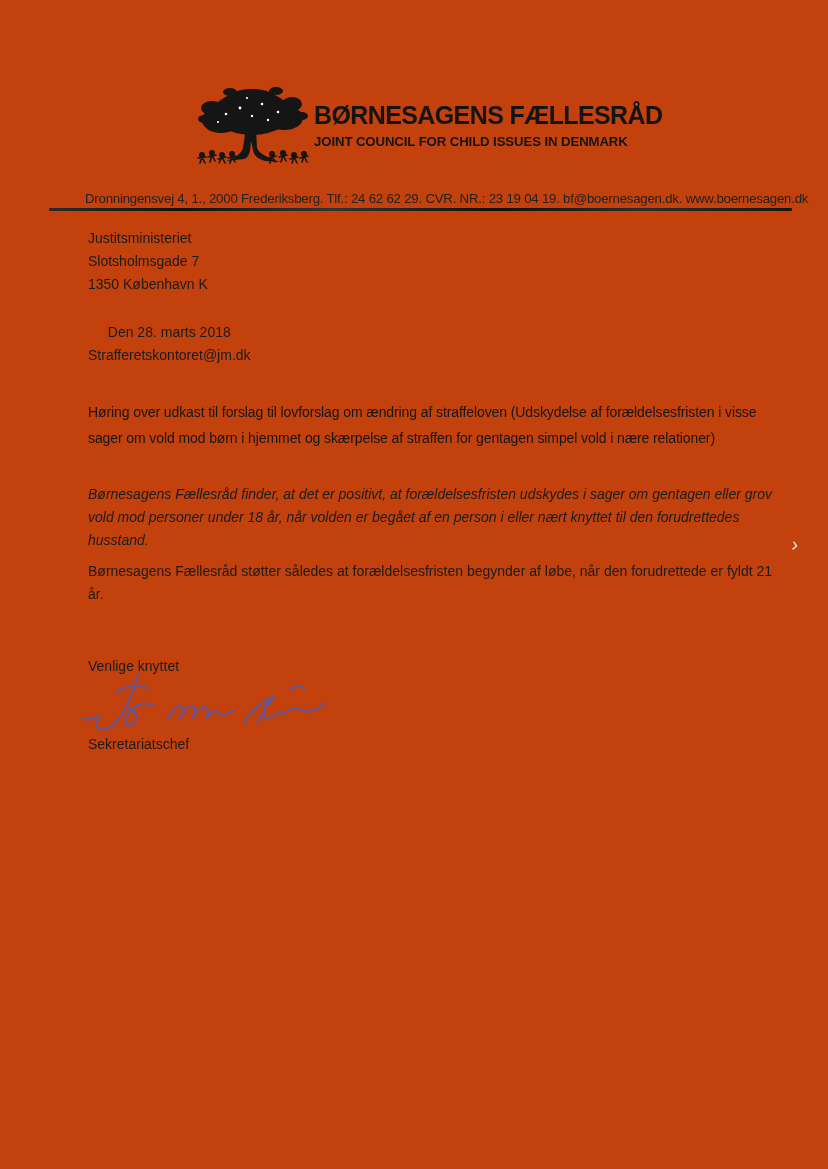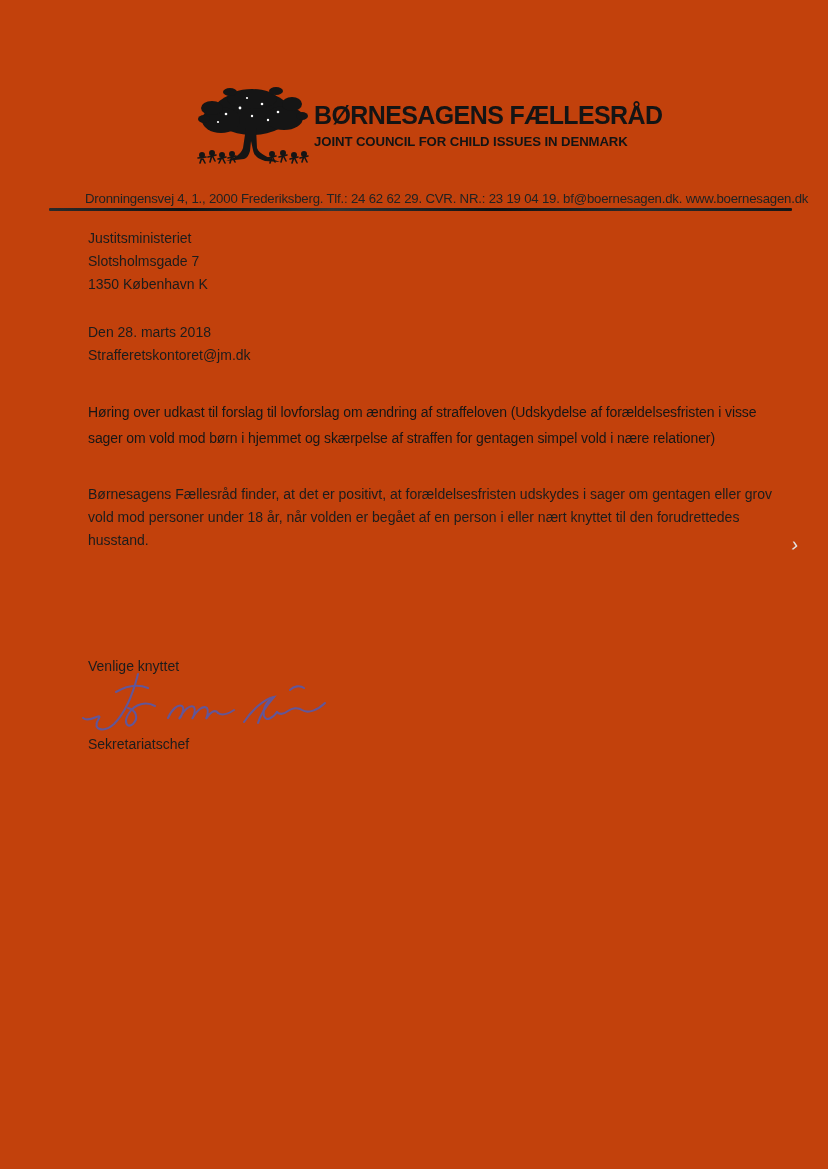--- a/index.html
+++ b/index.html
@@ -29,23 +29,23 @@
     transform:scaleX(.985);transform-origin:left top;
   }
   .rule{
     position:absolute;left:49px;top:208px;width:743px;height:3px;
     background:linear-gradient(90deg,#2a2a2a 0%,#111 18%,#333 38%,#101010 60%,#2b2b2b 80%,#161616 100%);
     border-radius:1px;
   }
   
   .block{position:absolute;left:88px;font-size:14px;line-height:23px;color:#1c1c1c;}
   .recipient{top:227px;}
-  .meta{top:321px;}
+  .meta{top:321px;text-align:center;}
   .subject{top:399px;width:700px;font-weight:400;line-height:26px;letter-spacing:-0.1px;color:#161616;}
-  .para1{top:483px;width:696px;}
+  .para1{top:483px;width:696px;font-style:italic;}
   .para2{top:560px;width:696px;}
   .salutation{top:655px;}
   .role{top:733px;}
   .signature{position:absolute;left:76px;top:666px;width:252px;height:76px;}
   .scan-artifact{
     position:absolute;left:782px;top:531px;width:26px;height:26px;
     color:#e3e3e3;font-size:20px;line-height:26px;text-align:center;
     transform:rotate(8deg);user-select:none;
   }
 </style>
@@ -120,20 +120,21 @@
   </div>
 
   <div class="block meta">
     <div>Den 28. marts 2018</div>
     <div>Strafferetskontoret@jm.dk</div>
   </div>
 
   <div class="block subject">Høring over udkast til forslag til lovforslag om ændring af straffeloven (Udskydelse af forældelsesfristen i visse sager om vold mod børn i hjemmet og skærpelse af straffen for gentagen simpel vold i nære relationer)</div>
 
   <div class="block para1">Børnesagens Fællesråd finder, at det er positivt, at forældelsesfristen udskydes i sager om gentagen eller grov vold mod personer under 18 år, når volden er begået af en person i eller nært knyttet til den forudrettedes husstand.</div>
+  <div class="block para2">Børnesagens Fællesråd støtter således at forældelsesfristen begynder af løbe, når den forudrettede er fyldt 21 år.</div>
 
   <div class="block salutation">Venlige knyttet</div>
 
   <svg class="signature" viewBox="0 0 252 76" xmlns="http://www.w3.org/2000/svg">
     <g fill="none" stroke="#5a58a5" stroke-width="2.1" stroke-linecap="round" opacity="0.92">
 
       <path d="M62,8 C58,24 50,46 38,58 C28,67 16,64 22,54 C28,44 14,58 7,52"></path>
       <path d="M40,26 C50,20 62,18 72,22"></path>
       <path d="M52,42 C60,44 63,52 57,58 C51,63 47,56 53,47 C59,38 70,35 79,40"></path>
 

